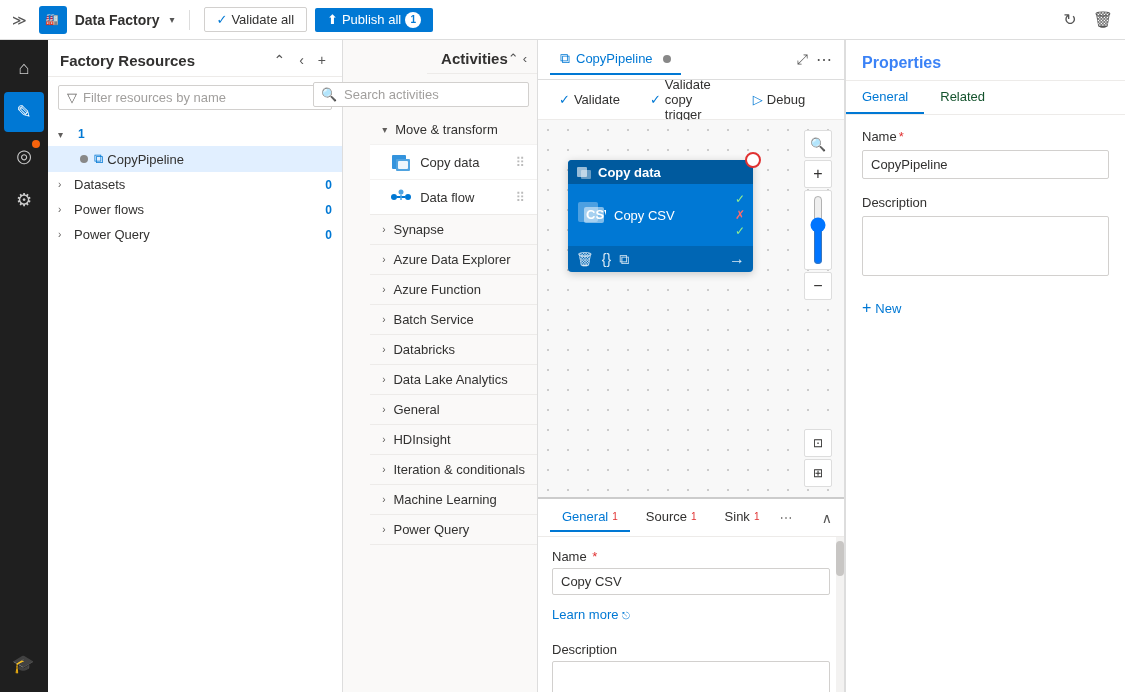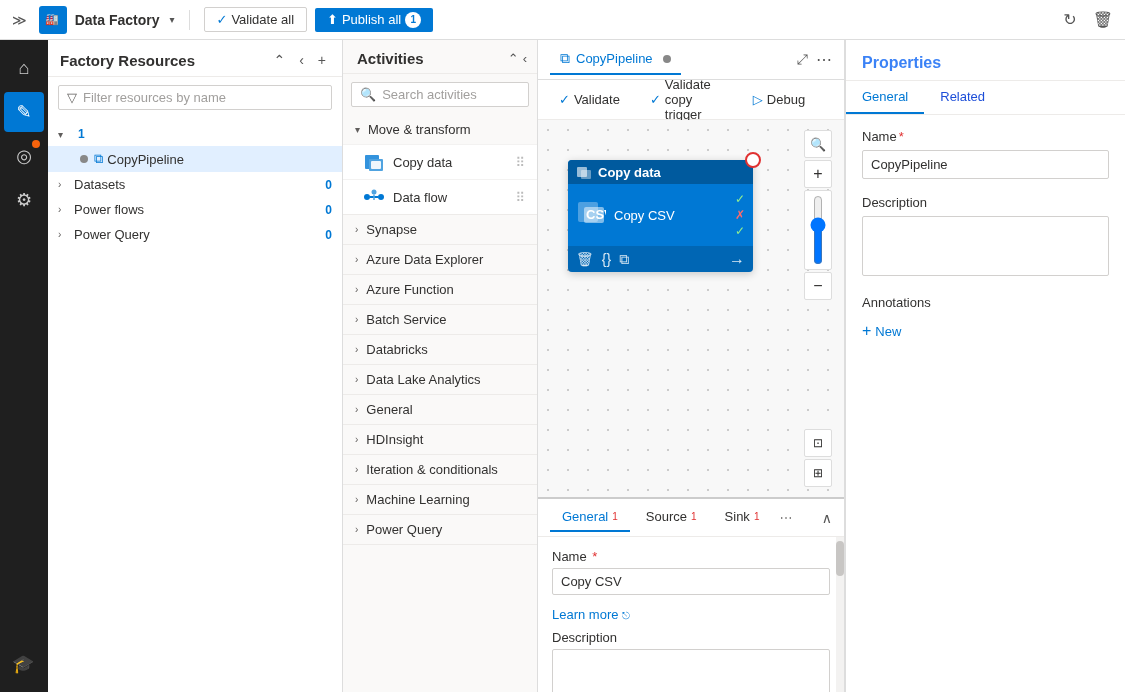--- a/index.html
+++ b/index.html
@@ -95,20 +95,21 @@
     .tree-sub-dot { width: 8px; height: 8px; border-radius: 50%; background: #888; margin-right: 6px; flex-shrink: 0; }
     .tree-sub-icon { margin-right: 4px; font-size: 13px; color: #0078d4; }
 
     
     .activities-panel {
       width: 195px;
       background: #faf9f8;
       border-right: 1px solid #ddd;
       display: flex;
       flex-direction: column;
+      align-items: flex-end;
     }
     .activities-header {
       display: flex; align-items: center; justify-content: space-between;
       padding: 10px 10px 6px 14px;
       border-bottom: 1px solid #edebe9;
     }
     .activities-title { font-size: 15px; font-weight: 600; color: #323130; }
     .activities-actions { display: flex; gap: 4px; }
     .activities-search {
       margin: 8px 8px;
@@ -308,21 +309,21 @@
     .props-header {
       padding: 14px 16px 8px 16px;
       border-bottom: 1px solid #edebe9;
     }
     .props-title { font-size: 16px; font-weight: 600; color: #3b82f6; }
     .props-tabs {
       display: flex; gap: 0;
       border-bottom: 1px solid #edebe9;
     }
     .props-tab {
-      padding: 8px 16px; cursor: pointer; color: #1d4ed8;
+      padding: 8px 16px; cursor: pointer; color: #14532d;
       border-bottom: 2px solid transparent; font-size: 13px;
     }
     .props-tab.active { border-bottom-color: #0078d4; color: #0078d4; font-weight: 500; }
     .props-content { flex: 1; padding: 14px 16px; overflow-y: auto; }
     .props-field { margin-bottom: 16px; }
     .props-label { font-size: 13px; color: #323130; margin-bottom: 6px; display: flex; align-items: center; }
     .props-input {
       width: 100%; padding: 6px 8px; border: 1px solid #d2d0ce;
       border-radius: 2px; font-size: 13px; outline: none; color: #323130;
     }
@@ -680,21 +681,21 @@
         </div>
         <div class="bottom-relative">
           <div class="bottom-panel-content">
             <div style="margin-bottom:12px;">
               <div class="field-label">
                 <span>Name</span>
                 <span class="field-required">*</span>
               </div>
               <input type="text" class="field-input" value="Copy CSV" style="">
             </div>
-            <div style="margin-bottom:8px;">
+            <div style="margin-bottom:20px;">
               <a href="#" class="field-link">
                 <span>Learn more</span>
                 <span class="external-icon"> ⎋</span>
               </a>
             </div>
             <div>
               <div class="field-label">Description</div>
               <textarea class="field-input" style="height: 50px; resize: none;"></textarea>
             </div>
           </div>
@@ -725,21 +726,20 @@
           <span>Name</span>
           <span style="color:#e03131;margin-left:2px;">*</span>
         </div>
         <input type="text" class="props-input" value="CopyPipeline" style="">
       </div>
       <div class="props-field">
         <div class="props-label">Description</div>
         <textarea class="props-textarea" style=""></textarea>
       </div>
       <div class="props-field">
-        <div class="props-annotations">Annotations</div>
         <button class="props-add-btn">
           <span style="font-size:16px;font-weight:300;">+</span>
           <span>New</span>
         </button>
       </div>
     </div>
   </div>
 
 </div>
 

